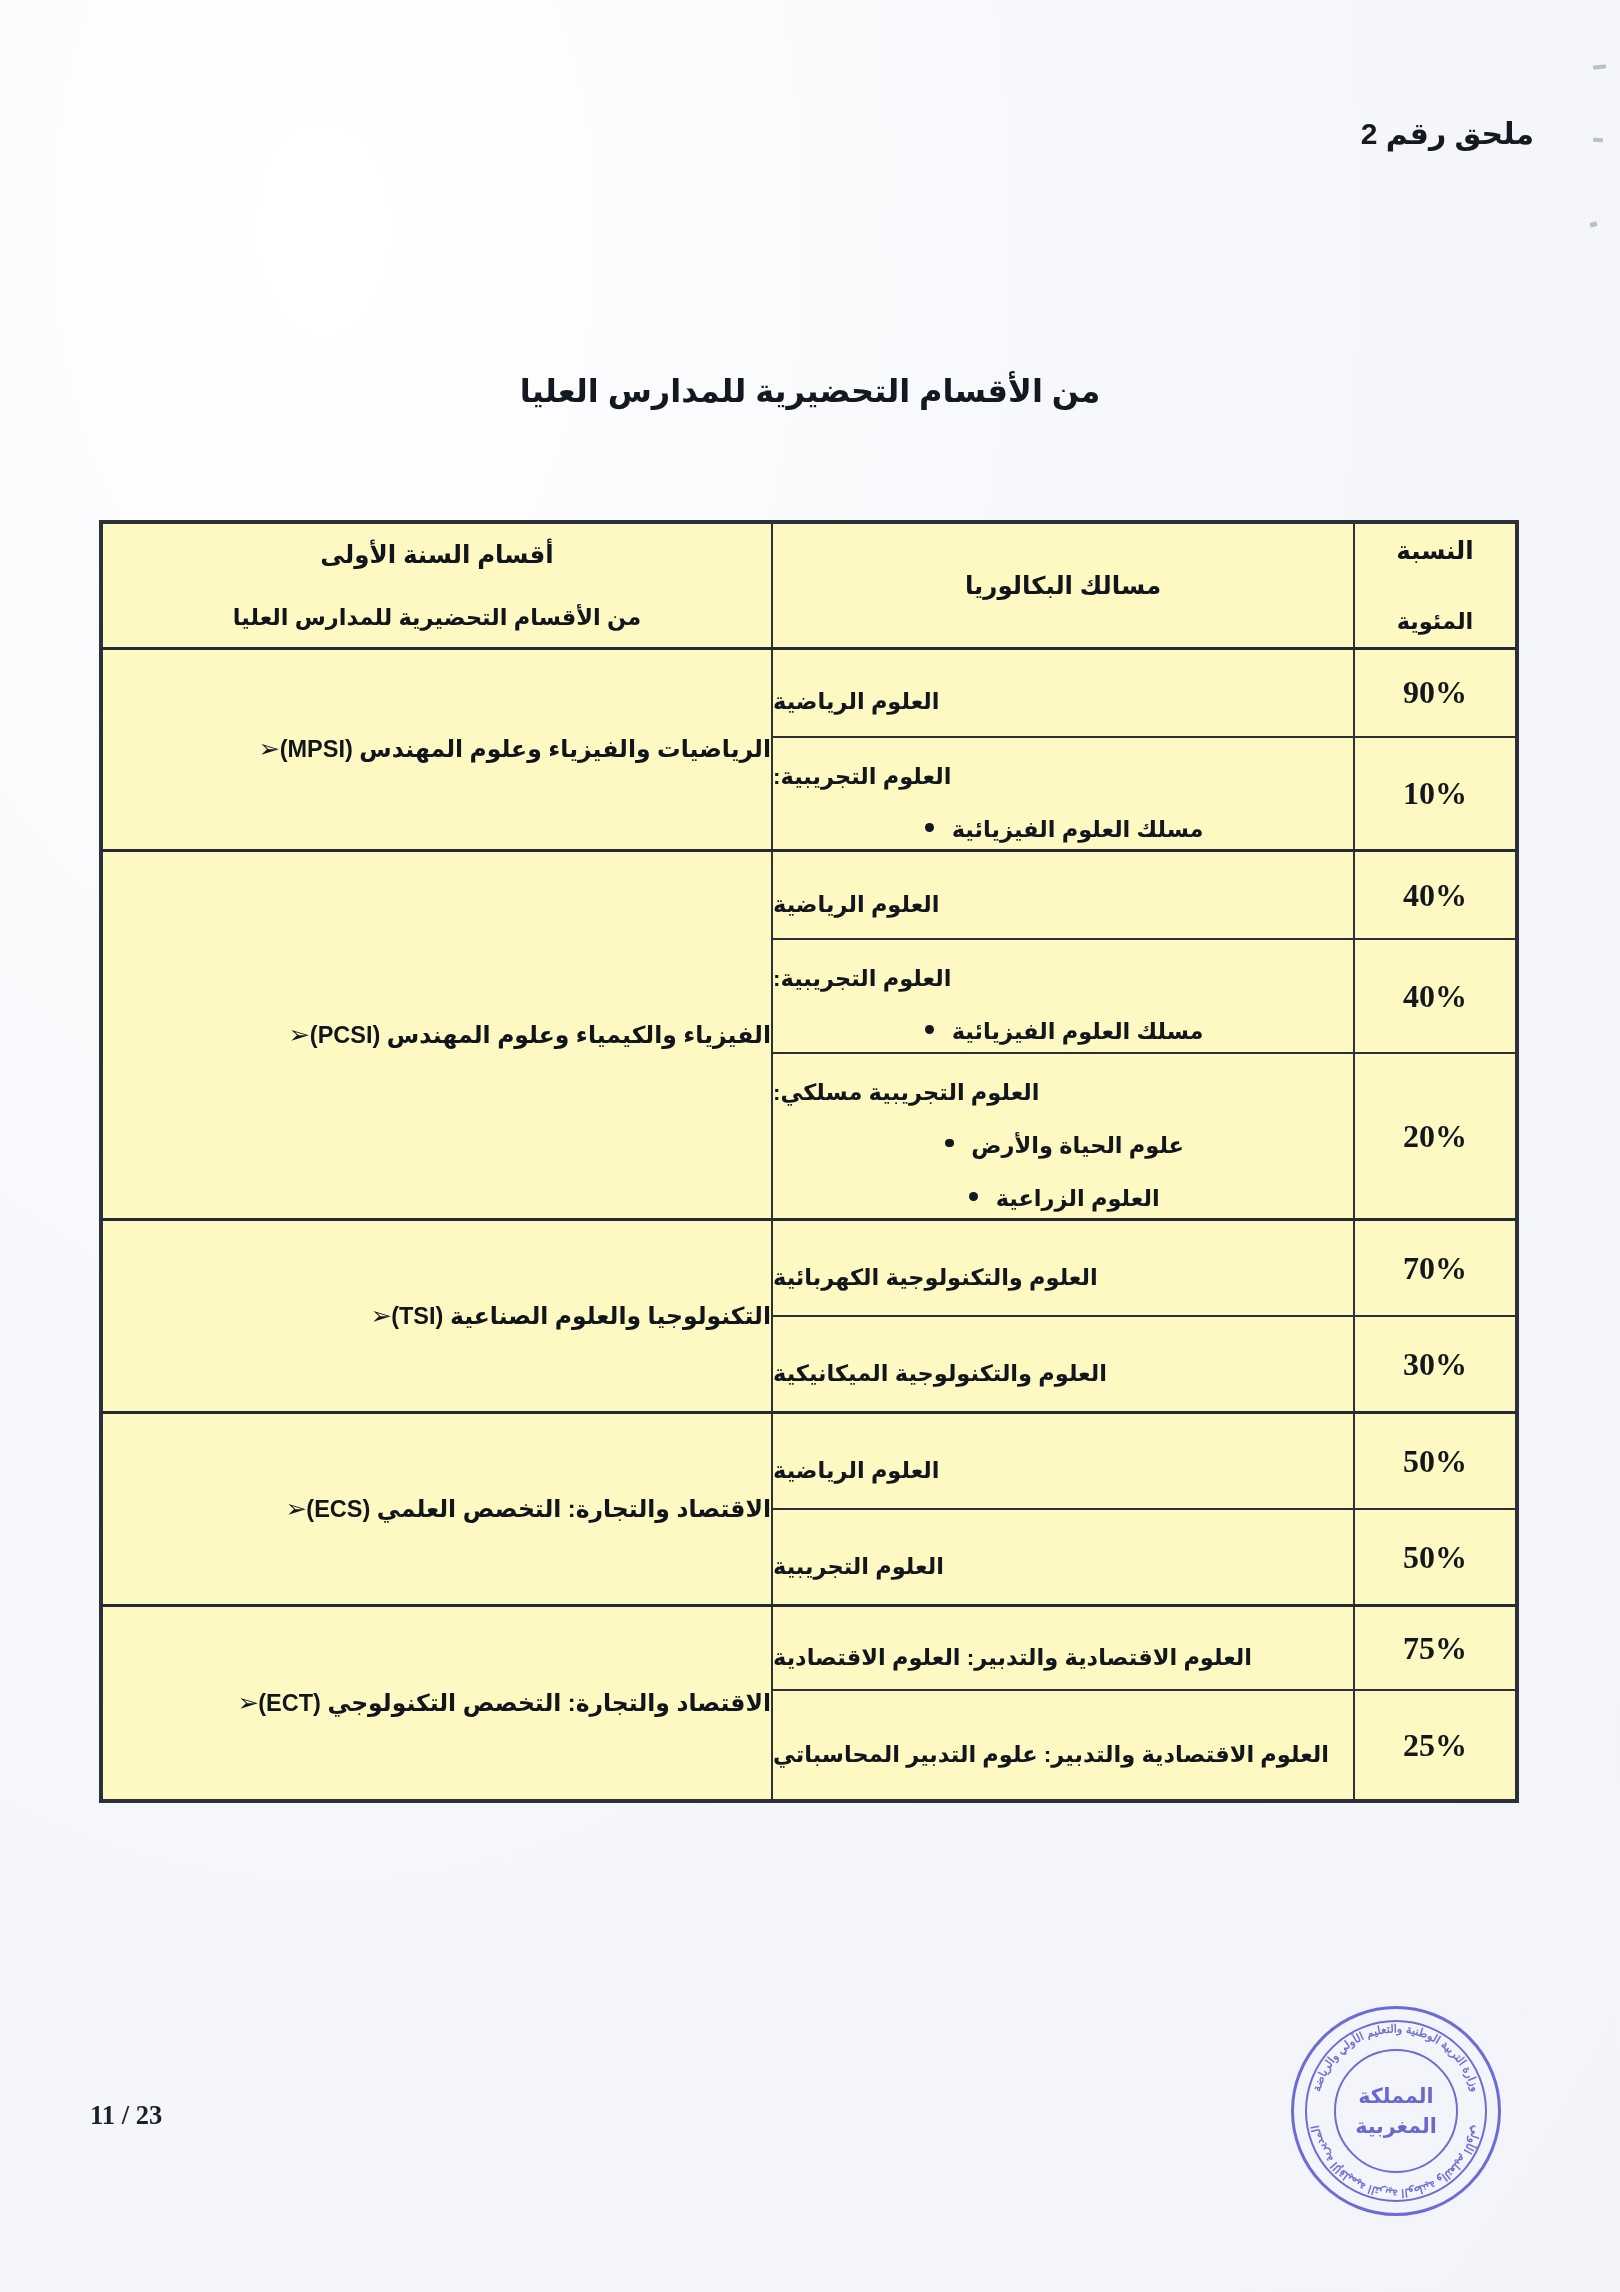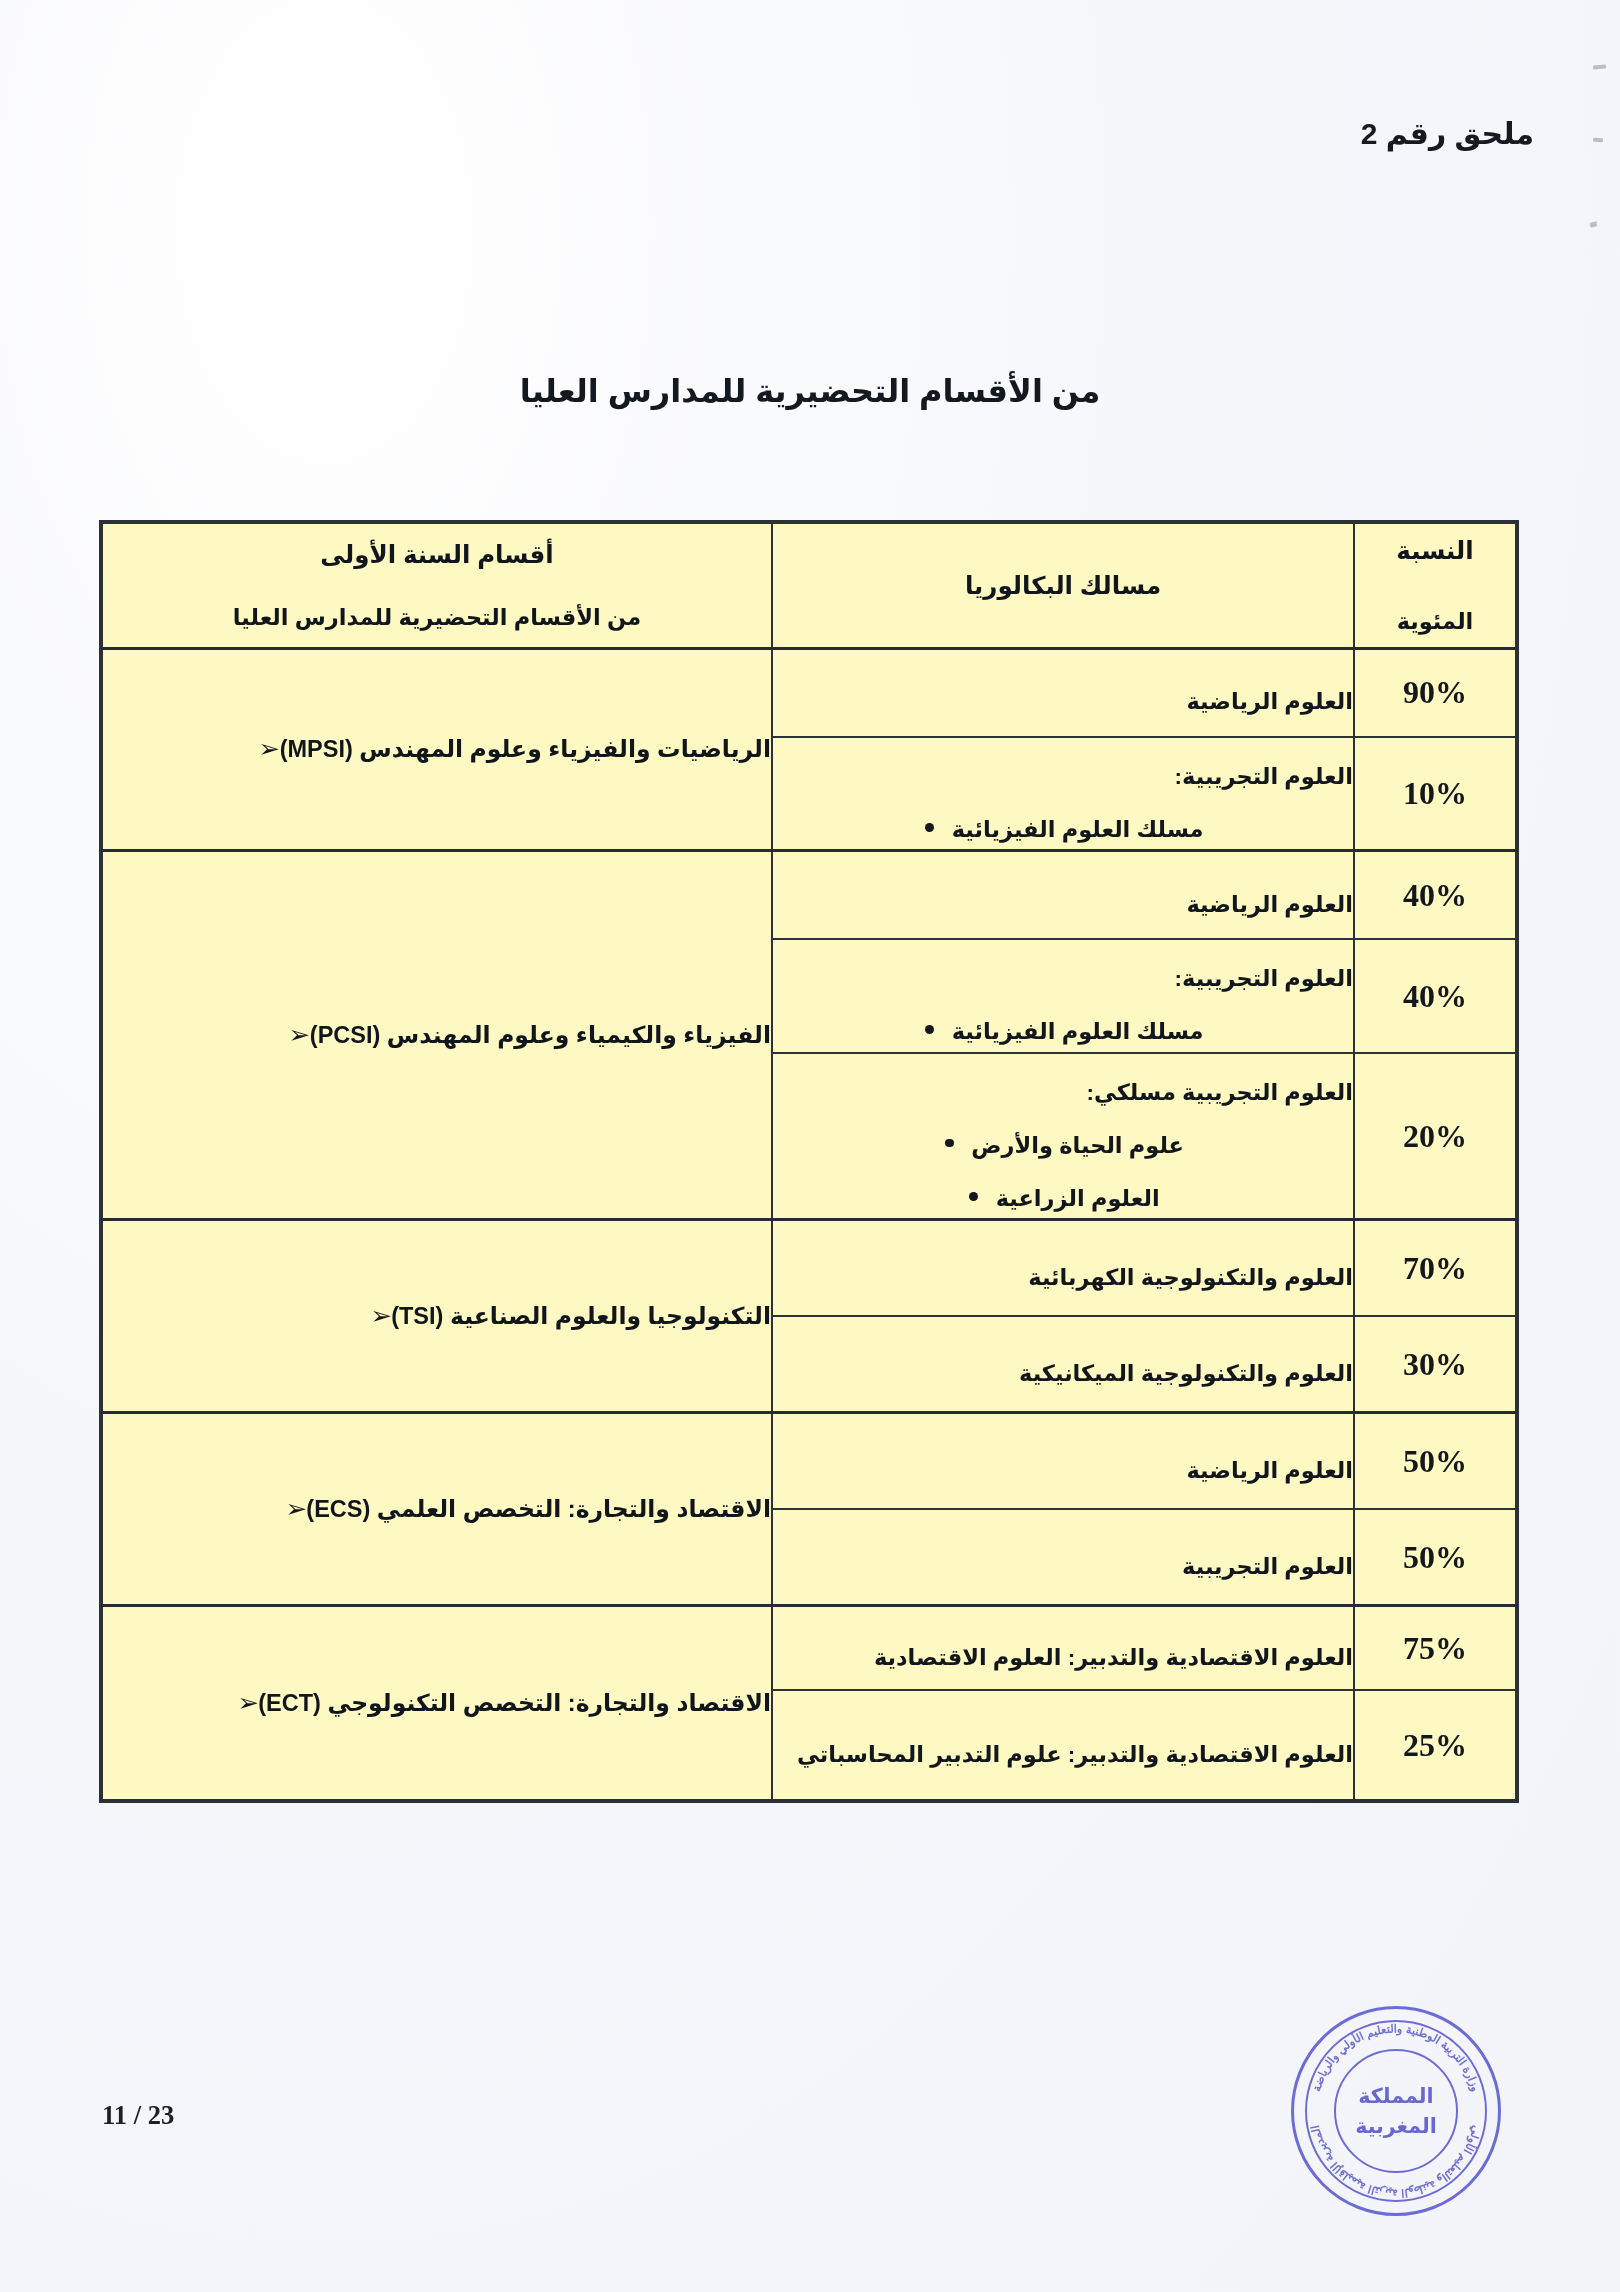--- a/index.html
+++ b/index.html
@@ -126,21 +126,21 @@
   .track-cell {
     text-align: center;
     font-size: 22.5px;
     font-weight: 700;
     color: #12161d;
     padding: 17.6px 25.5px 17.6px 25.5px;
     line-height: 1.6;
   }
   .track-cell .head-line {
     display: block;
-    text-align: right;
+    text-align: left;
     margin-top: 19px;
   }
   .track-cell ul {
     list-style: none;
     margin: 9.8px 0 0 0;
     padding: 0 0 0 0;
   }
   .track-cell ul li {
     position: relative;
     text-align: center;
@@ -194,21 +194,21 @@
   tr.h-50b td  { height: 94px;  }
   tr.h-75 td   { height: 82px;  }
   tr.h-25 td   { height: 108px; }
 
   
   tr.group-start > td { border-top: 3.9px solid #262b33; }
 
   
   .page-number {
     position: absolute;
-    left: 102px;
+    left: 90px;
     top: 2100px;
     font-size: 26.5px;
     font-weight: 700;
     color: #1a1f28;
     direction: ltr;
     font-family: "Liberation Serif", "DejaVu Serif", serif;
   }
 
   
   .stamp {

